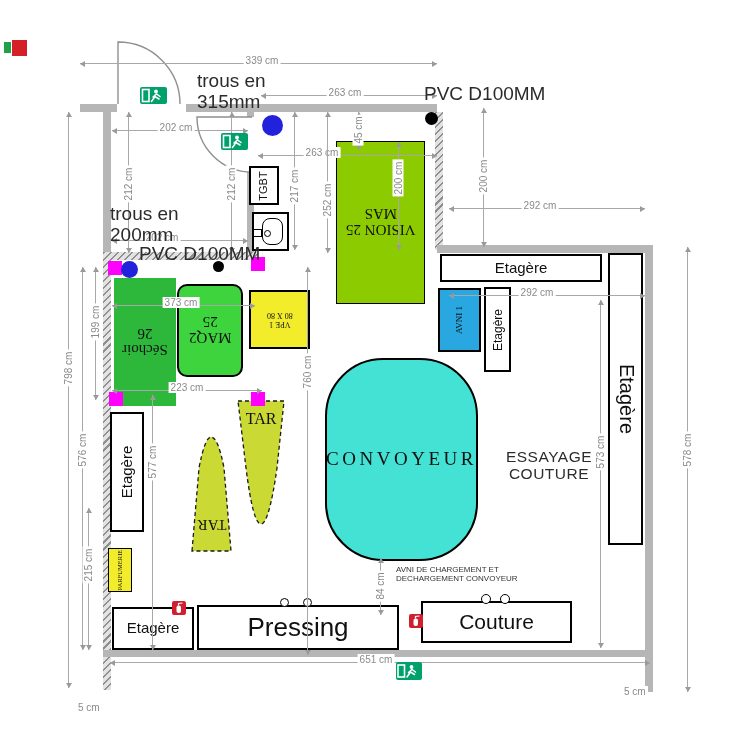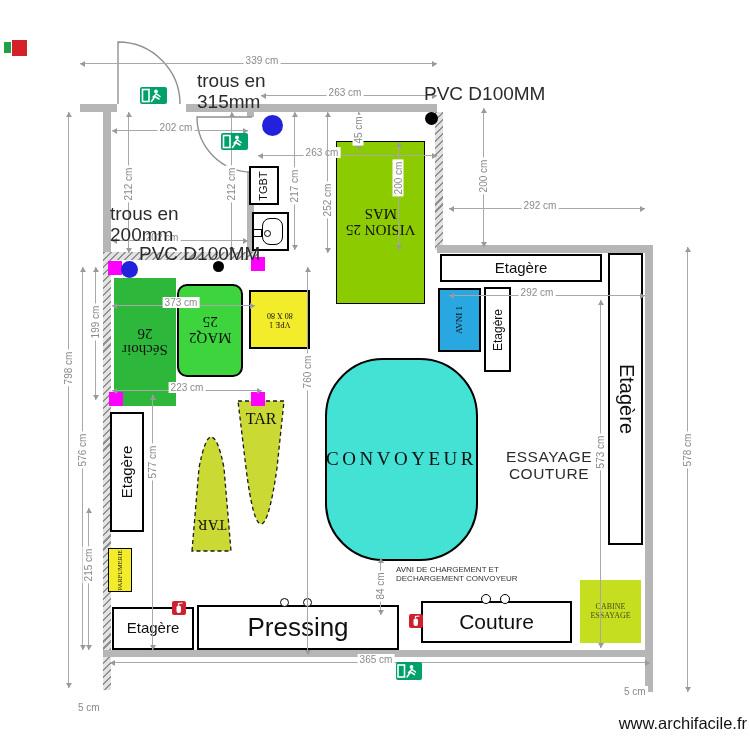--- a/index.html
+++ b/index.html
@@ -73,23 +73,20 @@
     </div>
     <div class="abs box" style="left: 112px; top: 607px; width: 82px; height: 43px; background: rgb(255, 255, 255); border: 2px solid rgb(0, 0, 0);">
       <div class="lbl" style="font-family: &quot;Liberation Sans&quot;, sans-serif; font-size: 15px; color: rgb(16, 16, 16);"><span>Etagère</span></div>
     </div>
     <div class="abs box" style="left: 197px; top: 605px; width: 202px; height: 45px; background: rgb(255, 255, 255); border: 2.5px solid rgb(0, 0, 0);">
       <div class="lbl" style="font-family: &quot;Liberation Sans&quot;, sans-serif; font-size: 26px; color: rgb(16, 16, 16);"><span>Pressing</span></div>
     </div>
     <div class="abs box" style="left: 421px; top: 601px; width: 151px; height: 42px; background: rgb(255, 255, 255); border: 2.5px solid rgb(0, 0, 0);">
       <div class="lbl" style="font-family: &quot;Liberation Sans&quot;, sans-serif; font-size: 21px; color: rgb(16, 16, 16);"><span>Couture</span></div>
     </div>
-    <div class="abs box" style="left: 580px; top: 580px; width: 61px; height: 63px; background: rgb(198, 222, 32);">
-      <div class="lbl" style="font-family: &quot;Liberation Serif&quot;, &quot;DejaVu Serif&quot;, serif; font-size: 8px; color: rgb(76, 76, 32);"><span>CABINE</span><br><span>ESSAYAGE</span></div>
-    </div>
     <div class="abs box" style="left: 108px; top: 548px; width: 24px; height: 44px; background: rgb(242, 236, 43); border: 1px solid rgb(0, 0, 0); display: block;">
       <div class="lbl" style="font-family: &quot;Liberation Serif&quot;, &quot;DejaVu Serif&quot;, serif; font-size: 6.5px; color: rgb(16, 16, 16); position: absolute; left: 50%; top: 50%; white-space: nowrap; transform: translate(-50%, -50%) rotate(-90deg);"><span>PARFUMERIE</span></div>
     </div>
     <div class="abs box" style="left: 249px; top: 166px; width: 30px; height: 39px; background: rgb(255, 255, 255); border: 2px solid rgb(0, 0, 0); display: block;">
       <div class="lbl" style="font-family: &quot;Liberation Sans&quot;, sans-serif; font-size: 11px; color: rgb(16, 16, 16); position: absolute; left: 50%; top: 50%; white-space: nowrap; transform: translate(-50%, -50%) rotate(-90deg);"><span>TGBT</span></div>
     </div>
     <div class="abs box" style="left: 325px; top: 358px; width: 153px; height: 203px; background: rgb(67, 226, 212); border: 2px solid rgb(0, 0, 0); border-radius: 58px;">
       <div class="lbl" style="font-family: &quot;Liberation Serif&quot;, &quot;DejaVu Serif&quot;, serif; font-size: 19px; color: rgb(16, 16, 16); letter-spacing: 3.5px;"><span>CONVOYEUR</span></div>
     </div>
     <div class="abs box" style="left: 252px; top: 212px; width: 37px; height: 39px; background: rgb(255, 255, 255); border: 2px solid rgb(0, 0, 0); display: block;">
@@ -160,21 +157,21 @@
     <div class="abs dimc" style="left: 112px; top: 387px; width: 150px; height: 7px;">
       <div class="dline" style="left: 0px; right: 0px; top: 3px; height: 1px;"></div>
       <div class="ar ah-l"></div>
       <div class="ar ah-r"></div>
       <span class="dlab" style="left: 75px; top: -5px; transform: translateX(-50%);">223 cm</span>
     </div>
     <div class="abs dimc" style="left: 110px; top: 659px; width: 540px; height: 7px;">
       <div class="dline" style="left: 0px; right: 0px; top: 3px; height: 1px;"></div>
       <div class="ar ah-l"></div>
       <div class="ar ah-r"></div>
-      <span class="dlab" style="left: 266px; top: -5px; transform: translateX(-50%);">365 cm</span>
+      <span class="dlab" style="left: 266px; top: -5px; transform: translateX(-50%);">651 cm</span>
     </div>
     <div class="abs dimc" style="left: 65px; top: 112px; width: 7px; height: 576px;">
       <div class="dline" style="top: 0px; bottom: 0px; left: 3px; width: 1px;"></div>
       <div class="ar av-t"></div>
       <div class="ar av-b"></div>
       <span class="dlab" style="left: 3px; top: 256px; transform: translate(-50%, -50%) rotate(-90deg);">798 cm</span>
     </div>
     <div class="abs dimc" style="left: 92px; top: 267px; width: 7px; height: 133px;">
       <div class="dline" style="top: 0px; bottom: 0px; left: 3px; width: 1px;"></div>
       <div class="ar av-t"></div>
@@ -295,14 +292,13 @@
       <div style="position:absolute;left:8px;top:0;width:15px;height:16px;background:#d42027"></div>
     </div>
     <div class="abs txt" style="left: 197px; top: 70px; font-size: 19px; font-family: &quot;Liberation Sans&quot;, sans-serif;"><span>trous en</span><br><span>315mm</span></div>
     <div class="abs txt" style="left: 424px; top: 83px; font-size: 19px; font-family: &quot;Liberation Sans&quot;, sans-serif;"><span>PVC D100MM</span></div>
     <div class="abs txt" style="left: 110px; top: 203px; font-size: 19px; font-family: &quot;Liberation Sans&quot;, sans-serif;"><span>trous en</span><br><span>200mm</span></div>
     <div class="abs txt" style="left: 139px; top: 243px; font-size: 19px; font-family: &quot;Liberation Sans&quot;, sans-serif;"><span>PVC D100MM</span></div>
     <div class="abs txt" style="left: 498px; top: 448px; width: 102px; font-size: 15.5px; font-family: &quot;Liberation Sans&quot;, sans-serif; letter-spacing: 0.5px; text-align: center;"><span>ESSAYAGE</span><br><span>COUTURE</span></div>
     <div class="abs txt" style="left: 396px; top: 566px; font-size: 8px; font-family: &quot;Liberation Sans&quot;, sans-serif; color: rgb(51, 51, 51);"><span>AVNI DE CHARGEMENT ET</span><br><span>DECHARGEMENT CONVOYEUR</span></div>
     <div class="abs txt" style="left: 194px; top: 516px; width: 36px; font-size: 15px; font-family: &quot;Liberation Serif&quot;, &quot;DejaVu Serif&quot;, serif; text-align: center; color: rgb(16, 16, 16); transform: rotate(180deg);"><span>TAR</span></div>
     <div class="abs txt" style="left: 241px; top: 410px; width: 40px; font-size: 16px; font-family: &quot;Liberation Serif&quot;, &quot;DejaVu Serif&quot;, serif; text-align: center; color: rgb(16, 16, 16);"><span>TAR</span></div>
-    <div class="abs txt" style="left: 613px; top: 714px; width: 134px; font-size: 16.5px; font-family: &quot;Liberation Sans&quot;, sans-serif; text-align: right; color: rgb(17, 17, 17);"><span>www.archifacile.fr</span></div>
   </div>
 
 </body></html>

